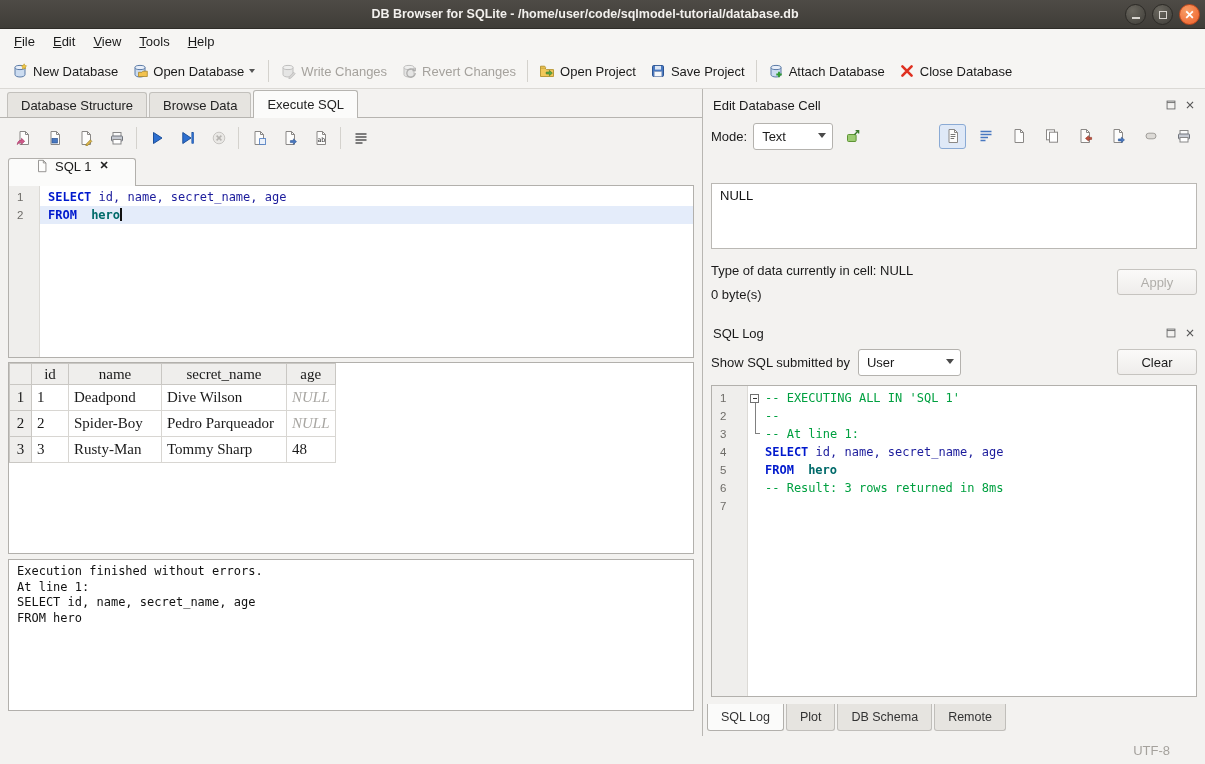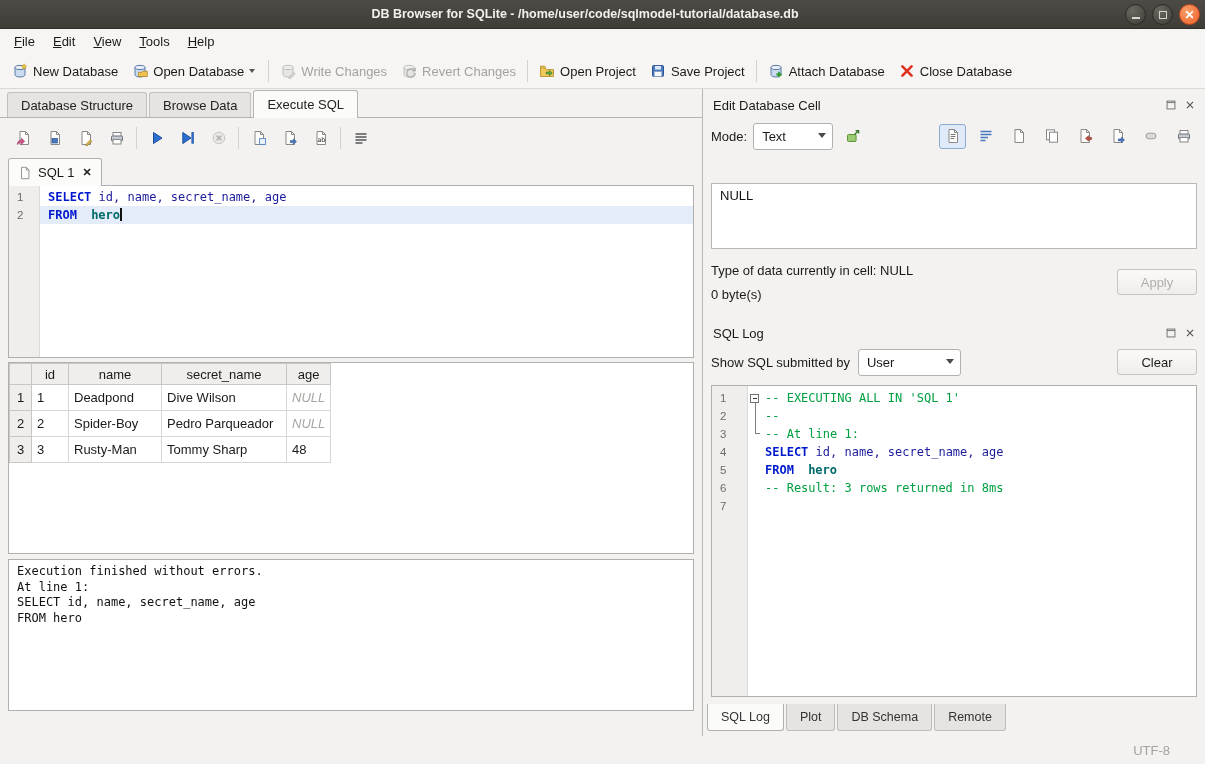--- a/index.html
+++ b/index.html
@@ -38,38 +38,38 @@
   .tabbar{height:29px;display:flex;align-items:flex-end;padding-left:7px;border-bottom:1px solid #b6b4b0;flex:0 0 auto;}
   .tab{padding:0 13px;height:25px;display:flex;align-items:center;border:1px solid #c2c0bc;border-bottom:none;background:#e6e4e0;margin-right:2px;border-radius:3px 3px 0 0;color:#222;}
   .tab.active{height:28px;background:#fbfbfa;border-color:#b6b4b0;margin-bottom:-1px;position:relative;z-index:2;}
   .left-body{flex:1;padding:4px 8px 0;display:flex;flex-direction:column;min-height:0;}
 
   .sql-toolbar{display:flex;align-items:center;height:32px;flex:0 0 auto;padding:2px 0;}
   .sicon{width:27px;height:26px;display:flex;align-items:center;justify-content:center;border-radius:3px;margin:0 2px;}
   .sicon.disabled{opacity:.6;}
 
   .sqltab-row{display:flex;align-items:flex-end;height:29px;flex:0 0 auto;margin-top:2px;}
-  .sqltab{display:flex;align-items:center;gap:6px;background:#fbfbfa;border:1px solid #b2b0ac;border-bottom:none;border-radius:3px 3px 0 0;padding:0 9px;height:28px;margin-bottom:-1px;position:relative;z-index:2;}
+  .sqltab{display:flex;align-items:flex-start;gap:6px;background:#fbfbfa;border:1px solid #b2b0ac;border-bottom:none;border-radius:3px 3px 0 0;padding:0 26px;height:28px;margin-bottom:-1px;position:relative;z-index:2;}
   .tab-close{color:#222;font-size:11px;font-weight:bold;margin-left:2px;}
 
   .editor{height:173px;border:1px solid #b2b0ac;background:linear-gradient(to right,#efeeec 30px,#dcdad6 30px,#dcdad6 31px,#fff 31px);overflow:hidden;flex:0 0 auto;padding-top:2px;}
   .ed-line{display:flex;height:18px;line-height:18px;}
   .ed-num{flex:0 0 30px;font-size:11.5px;color:#6e6c68;padding-left:8px;}
   .ed-code{flex:1;font-family:"DejaVu Sans Mono",monospace;font-size:12px;white-space:pre;padding-left:8px;margin-left:1px;}
   .ed-code.current{background:var(--c-curline);}
   .caret{display:inline-block;width:1.5px;height:13px;background:#111;vertical-align:-2px;}
 
   .tk-kw{color:var(--c-kw);font-weight:bold;}
   .tk-id{color:var(--c-id);}
   .tk-tbl{color:var(--c-tbl);font-weight:bold;margin-left:7px;}
   .tk-cm{color:var(--c-cm);}
   .tk-pl{color:#000;}
 
   .grid{margin-top:4px;height:192px;border:1px solid #b2b0ac;background:#fff;overflow:hidden;flex:0 0 auto;}
-  .grid table{border-collapse:collapse;font-size:13px;table-layout:fixed;}
+  .grid table{border-collapse:collapse;font-size:15px;table-layout:fixed;font-family:Liberation Serif, serif;}
   .grid th{background:#efeeec;border:1px solid #c9c7c3;font-weight:normal;height:21px;padding:0 4px;text-align:center;}
   .grid td{border:1px solid #d8d6d2;height:26px;padding:0 5px;background:#fff;text-align:left;}
   .grid td.rownum{background:#efeeec;text-align:center;border-color:#c9c7c3;padding:0 2px;}
   .grid td.nullv{color:var(--c-null);font-style:italic;}
 
   .msgpanel{margin-top:5px;height:152px;border:1px solid #b2b0ac;background:#fff;padding:4px 8px;font-family:"DejaVu Sans Mono",monospace;font-size:12px;line-height:15.5px;color:#111;flex:0 0 auto;overflow:hidden;}
 
   
   .right{flex:1;display:flex;flex-direction:column;background:#f3f2f0;min-width:0;border-left:1px solid #b8b6b2;}
   .dock-header{height:26px;display:flex;align-items:center;padding:6px 8px 0 10px;flex:0 0 auto;}

